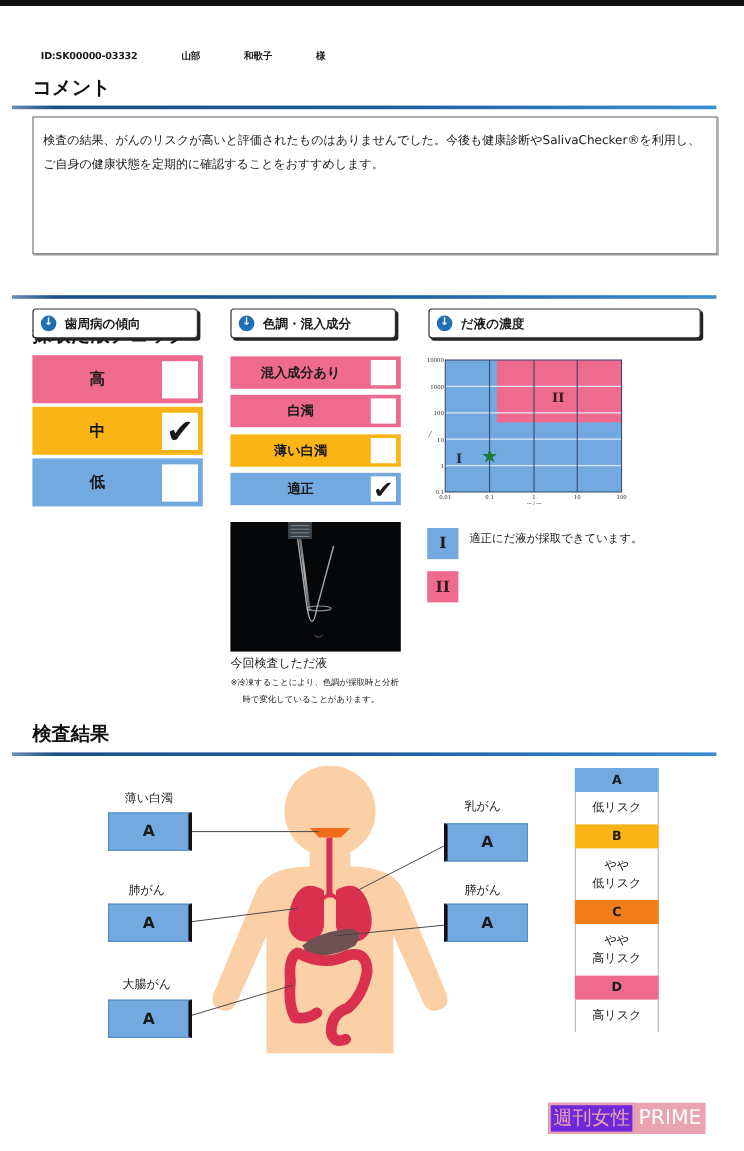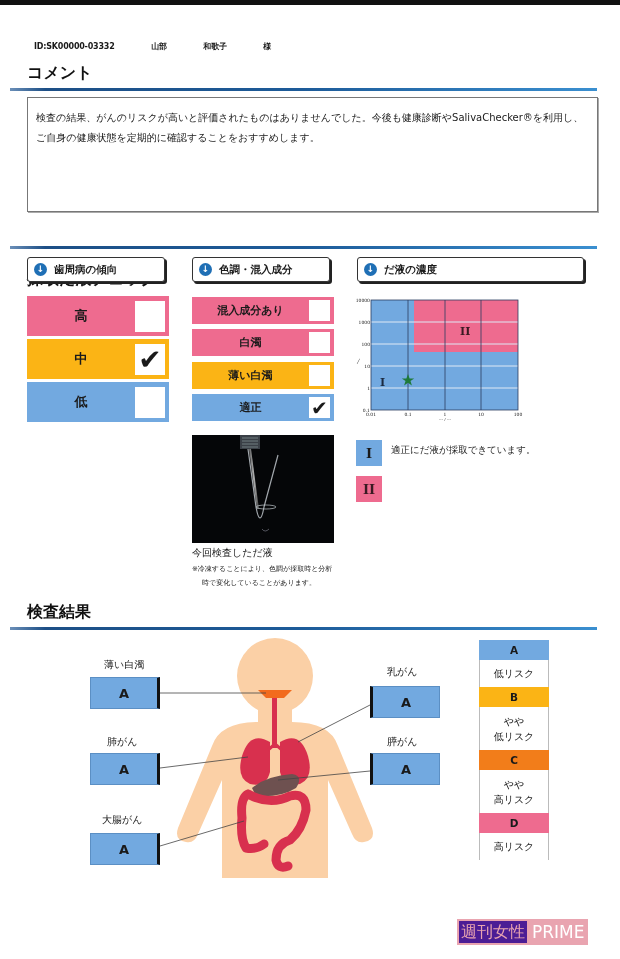--- a/index.html
+++ b/index.html
@@ -30,21 +30,21 @@
   .legend-sq { width: 26px; height: 26px; font-family: "DejaVu Serif", serif; font-weight: bold; font-size: 13px; display: flex; align-items: center; justify-content: center; flex: none; }
   .legend-txt { font-size: 9.5px; line-height: 19.5px; margin-left: 9px; }
   .organ-lbl { font-size: 10px; }
   .grade-box { width: 70px; height: 32px; background: #72a9e0; border: 1px solid #5b8fc4; display: flex; align-items: center; justify-content: center; font-size: 13px; font-weight: bold; }
   .grade-box.left { border-right: 3px solid #111; }
   .grade-box.right { border-left: 3px solid #111; }
   .key { width: 70px; }
   .key-head { height: 20px; display: flex; align-items: center; justify-content: center; font-size: 10.5px; font-weight: bold; }
   .key-body { border-left: 1px solid #bbb; border-right: 1px solid #bbb; display: flex; align-items: center; justify-content: center; text-align: center; font-size: 10px; line-height: 15px; }
   .watermark { left: 457px; top: 919px; display: flex; height: 26px; font-family: "DejaVu Sans", sans-serif; }
-  .wm-a { border: 2px solid #e9a4b0; color: #e9a4b0; font-size: 16px; padding: 0 2px; line-height: 22px; background: #4c1d95; }
+  .wm-a { border: 2px solid #e9a4b0; color: #e9a4b0; font-size: 16px; padding: 0 2px; line-height: 22px; background: #6d28d9; }
   .wm-b { background: #e9a4b0; color: #fff; font-size: 17px; line-height: 26px; padding: 0 3px; }
 </style>
 </head>
 <body>
 
 <div class="topbar"></div>
 
 <div class="abs patient">
   <span>ID:SK00000-03332</span>
   <span>山部</span>

